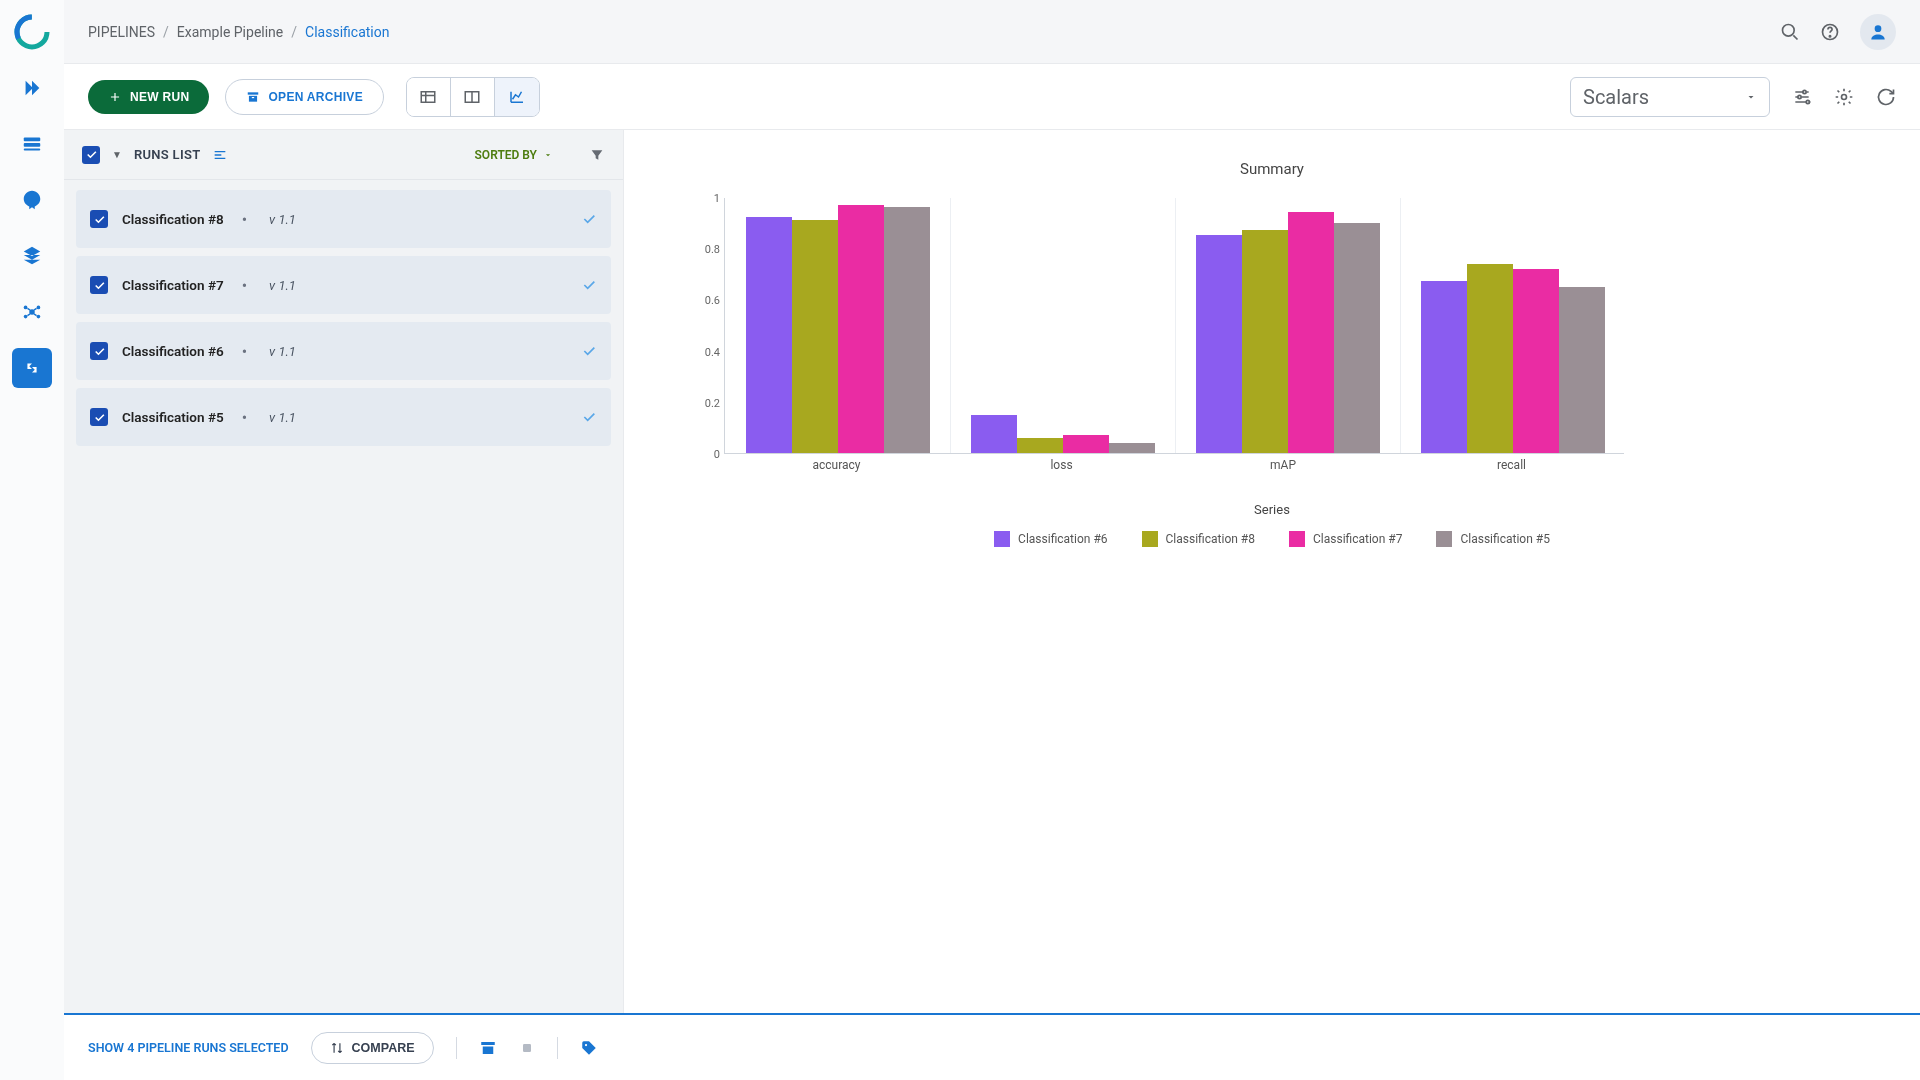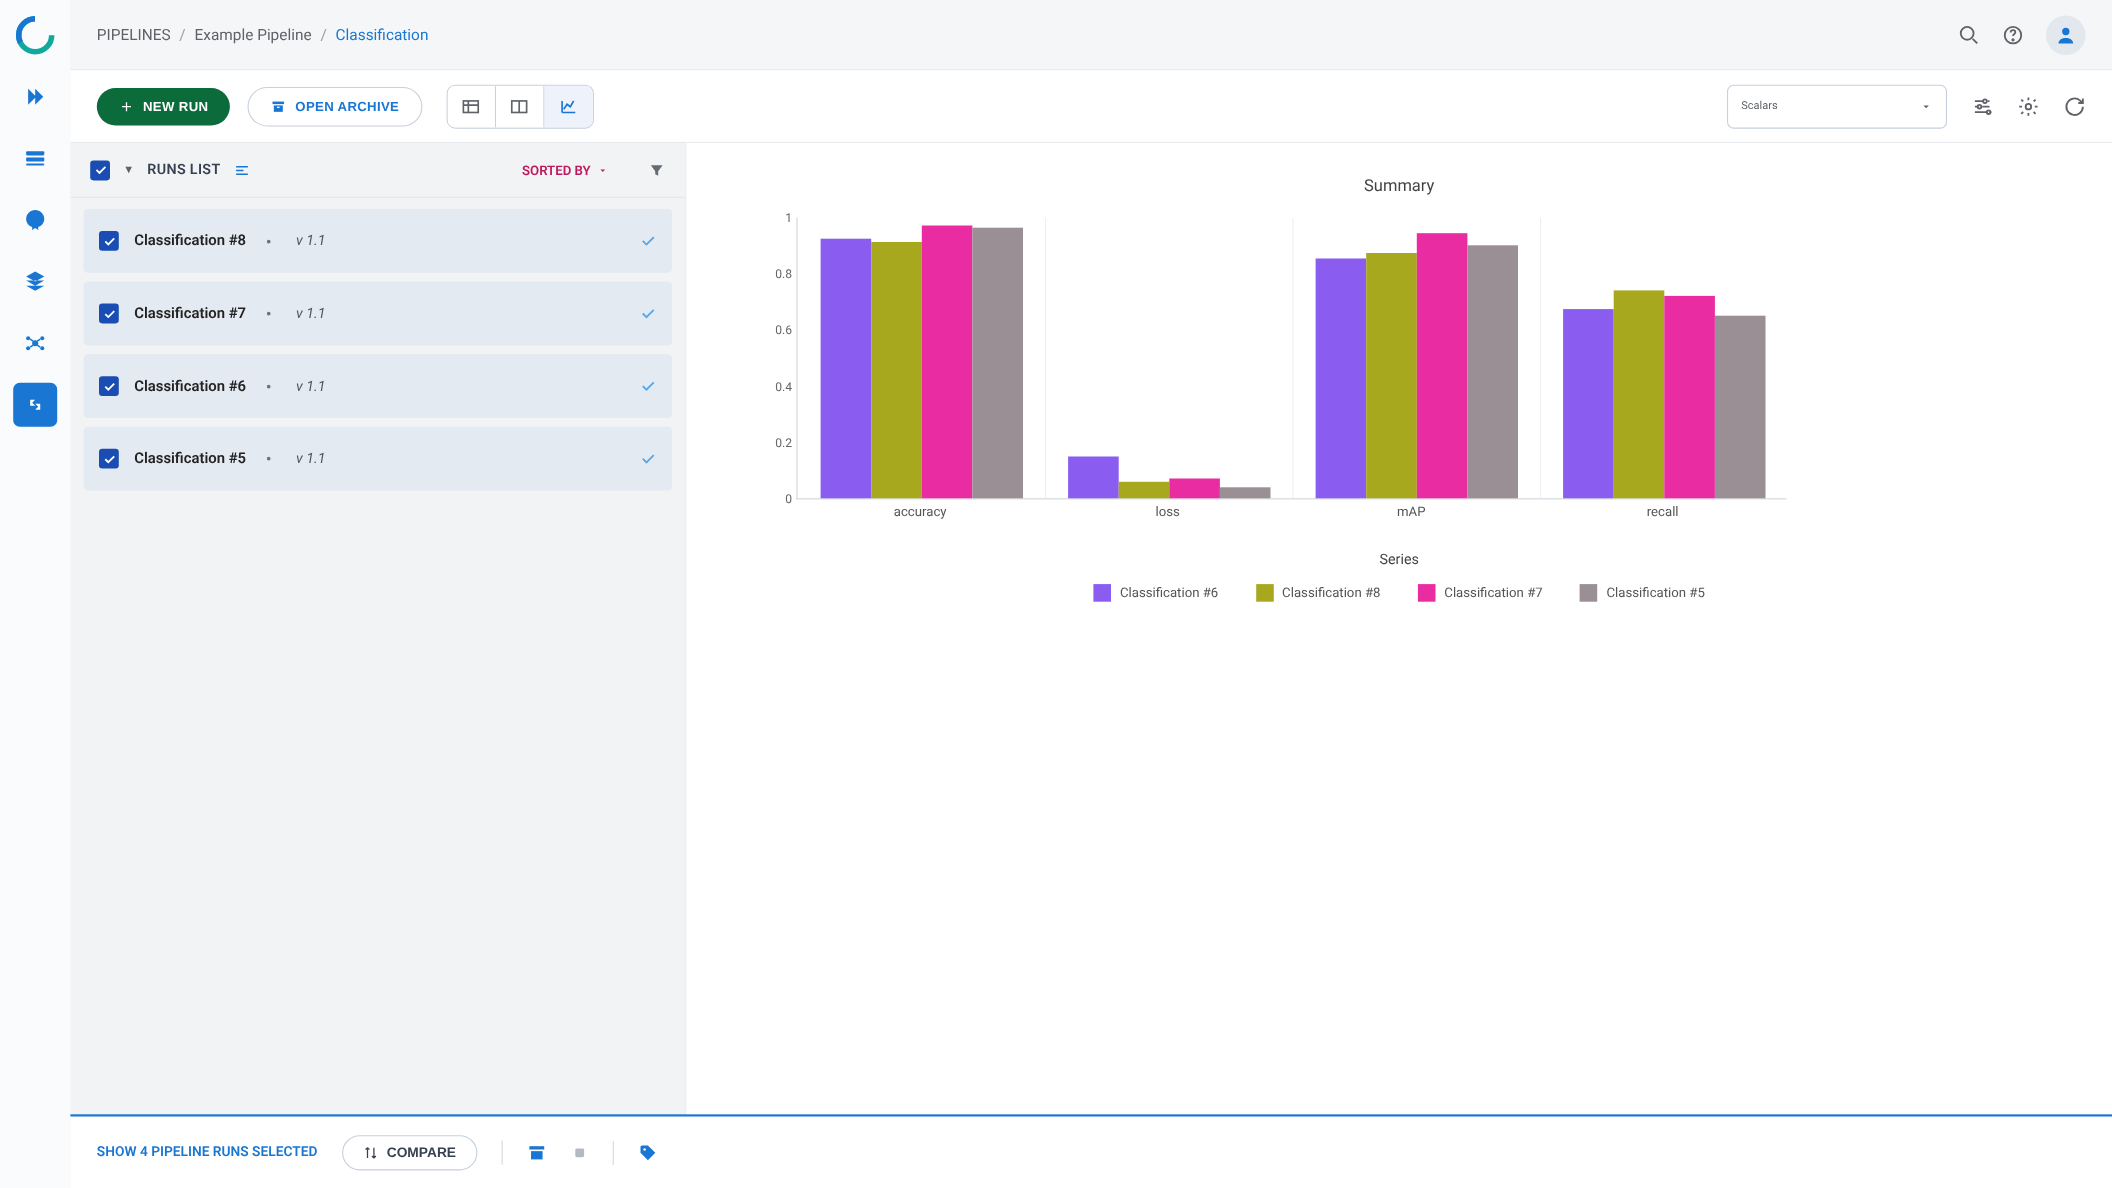--- a/index.html
+++ b/index.html
@@ -28,33 +28,33 @@
 
 .toolbar { height:66px; background:#fff; border-bottom:1px solid #e8eaed; display:flex; align-items:center; padding:0 24px; gap:16px; }
 .btn { display:inline-flex; align-items:center; gap:8px; font-size:12px; font-weight:600; letter-spacing:.3px; border-radius:22px; padding:10px 20px; cursor:pointer; border:none; }
 .btn-primary { background:#0b6b3a; color:#fff; }
 .btn-outline { background:#fff; color:#1976d2; border:1px solid #c7d0dc; }
 .view-toggle { display:flex; border:1px solid #c7d0dc; border-radius:8px; overflow:hidden; margin-left:6px;}
 .view-toggle button { width:44px; height:38px; background:#fff; border:none; border-right:1px solid #c7d0dc; cursor:pointer; display:flex; align-items:center; justify-content:center; color:#5f6368; }
 .view-toggle button:last-child { border-right:none; }
 .view-toggle button.active { background:#eef3fb; color:#1976d2; }
 .toolbar-right { margin-left:auto; display:flex; align-items:center; gap:22px; color:#5f6368; }
-.select-box { width:200px; height:40px; border:1px solid #c7d0dc; border-radius:6px; background:#fff; display:flex; align-items:center; padding:0 12px; font-size:10px; justify-content:space-between; cursor:pointer; }
+.select-box { width:200px; height:40px; border:1px solid #c7d0dc; border-radius:6px; background:#fff; display:flex; align-items:center; padding:0 12px; font-size:20px; justify-content:space-between; cursor:pointer; }
 
 
 .content { flex:1; display:flex; overflow:hidden; }
 
 
 .runs-panel { width:560px; background:#f1f3f5; display:flex; flex-direction:column; border-right:1px solid #e8eaed; }
 .runs-header { height:50px; display:flex; align-items:center; padding:0 18px; gap:12px; border-bottom:1px solid #e3e6ea; background:#f1f3f5; }
 .runs-header .chk { width:18px; height:18px; background:#1a4db3; border-radius:3px; display:flex; align-items:center; justify-content:center; }
 .runs-header .chk svg { width:13px; height:13px; stroke:#fff; }
 .runs-header .title { font-size:13px; font-weight:600; letter-spacing:.3px; color:#374151; }
 .runs-header .tri { font-size:10px; color:#5f6368; }
-.runs-header .sort { margin-left:auto; font-size:12px; color:#be185d; font-weight:600; display:flex; align-items:center; gap:6px; cursor:pointer;}
+.runs-header .sort { margin-left:auto; font-size:12px; color:#4d7c0f; font-weight:600; display:flex; align-items:center; gap:6px; cursor:pointer;}
 .runs-header .filter-ico { margin-left:24px; color:#666b73; cursor:pointer; }
 .runs-list { padding:10px 12px; display:flex; flex-direction:column; gap:8px; }
 .run-item { background:#e9edf2; border-radius:4px; height:58px; display:flex; align-items:center; padding:0 14px; gap:14px; cursor:pointer; }
 .run-item.selected { background:#e4eaf1; }
 .run-item .chk { width:18px; height:18px; background:#1a4db3; border-radius:3px; display:flex; align-items:center; justify-content:center; }
 .run-item .chk svg{ width:13px; height:13px; stroke:#fff; }
 .run-item .name { font-size:13.5px; font-weight:600; color:#222; }
 .run-item .ver { font-size:13px; color:#4b5563; margin-left:4px;font-style:italic; }
 .run-item .dot { margin: 0 4px; color:#6b7280; }
 .run-item .status { margin-left:auto; color:#59a7e8; }

